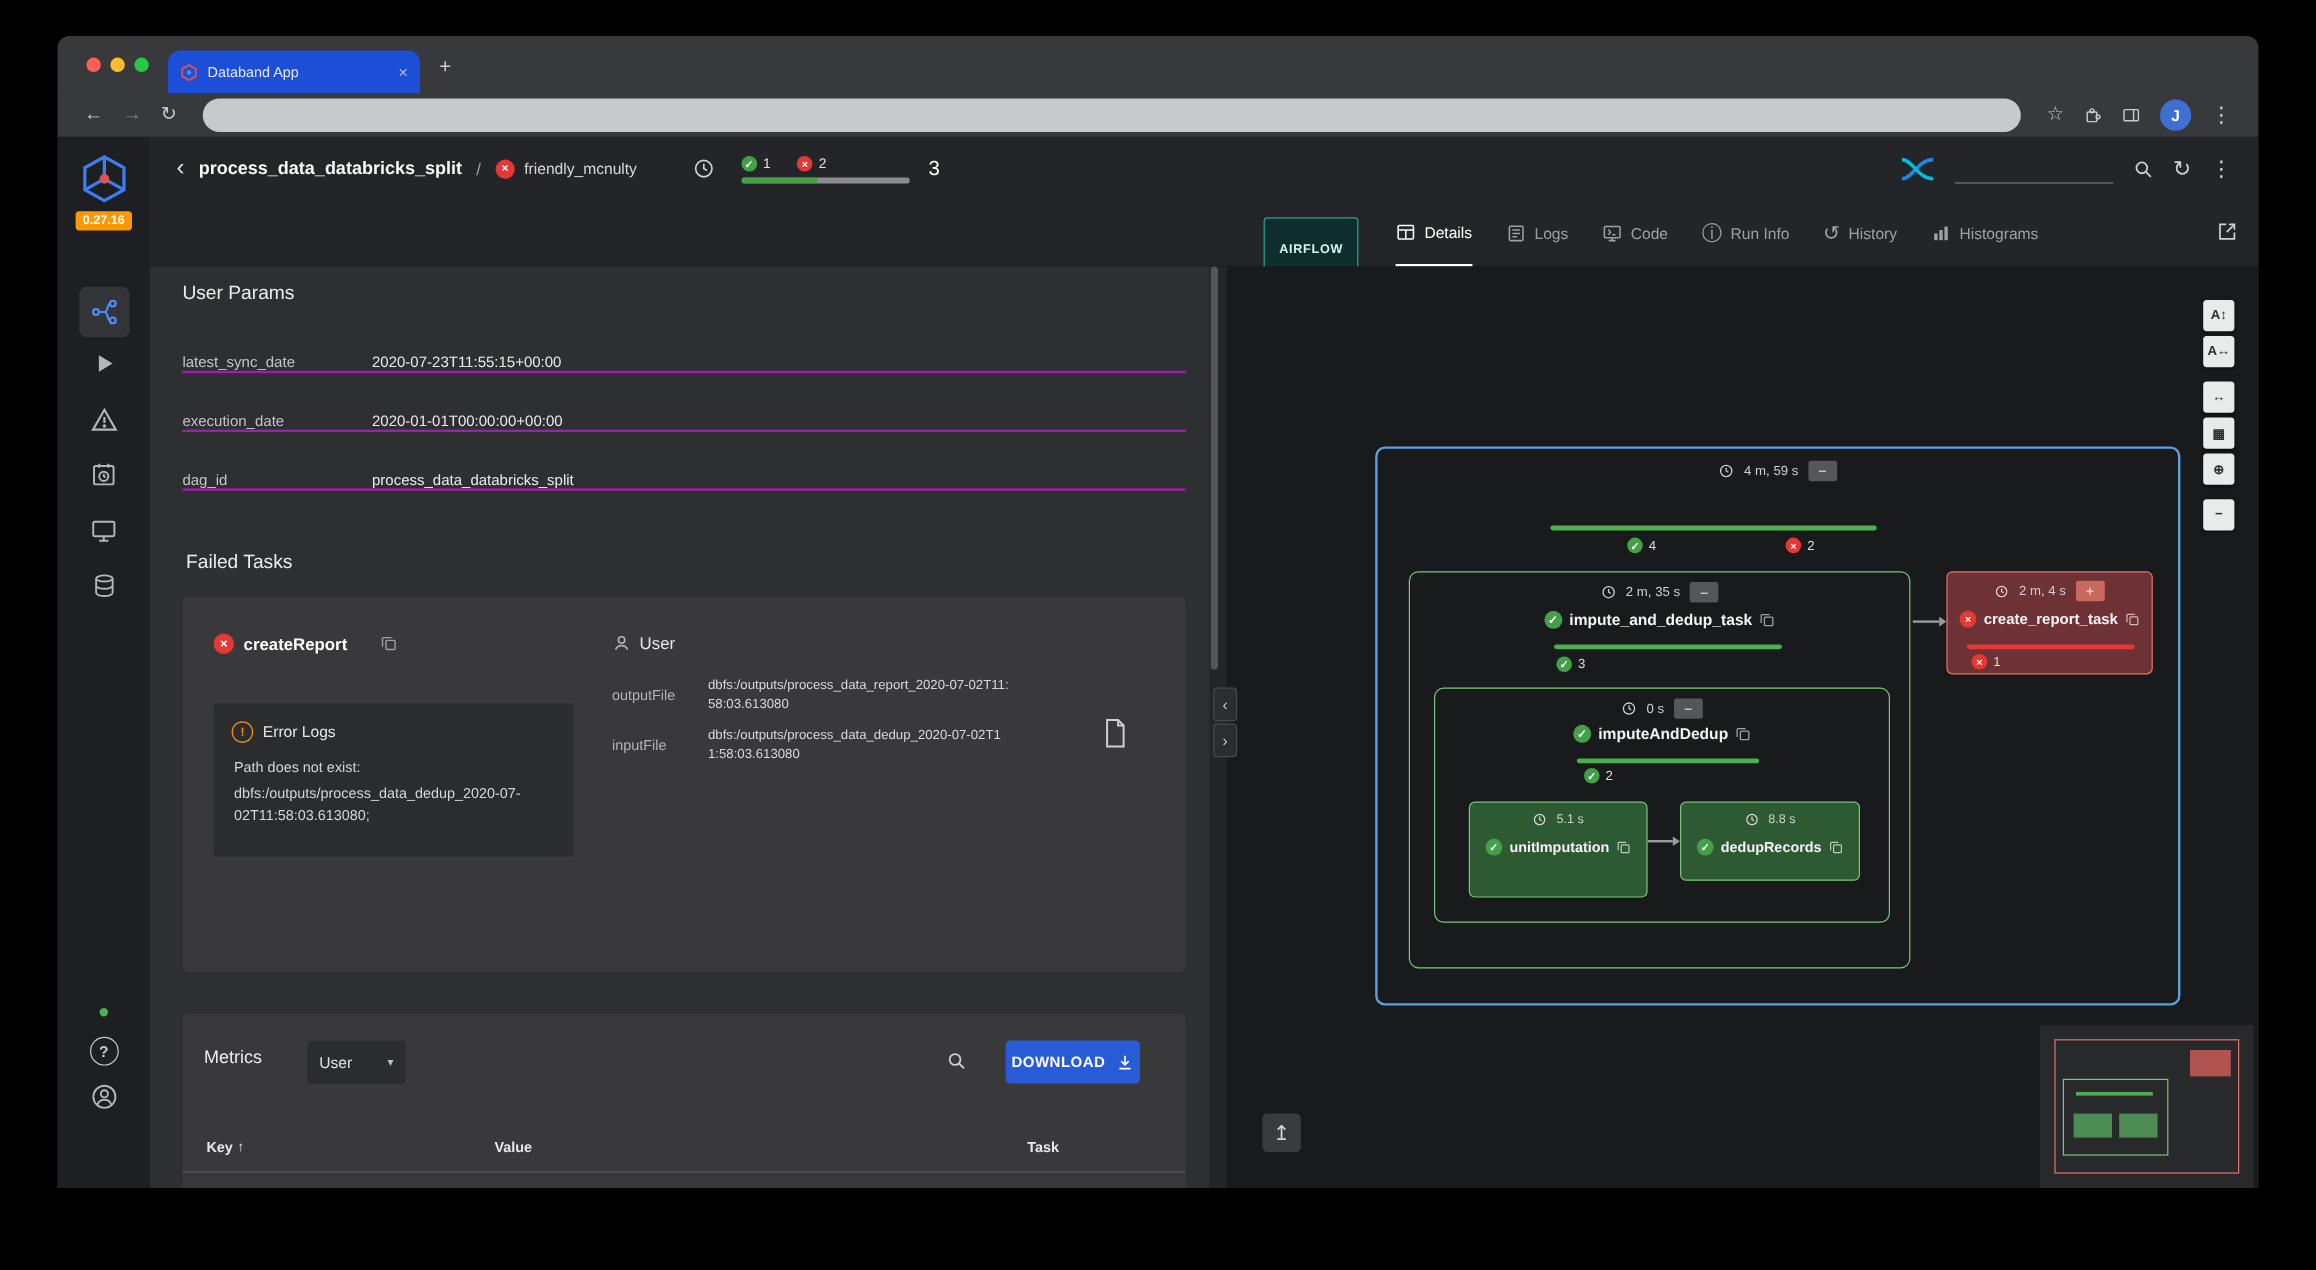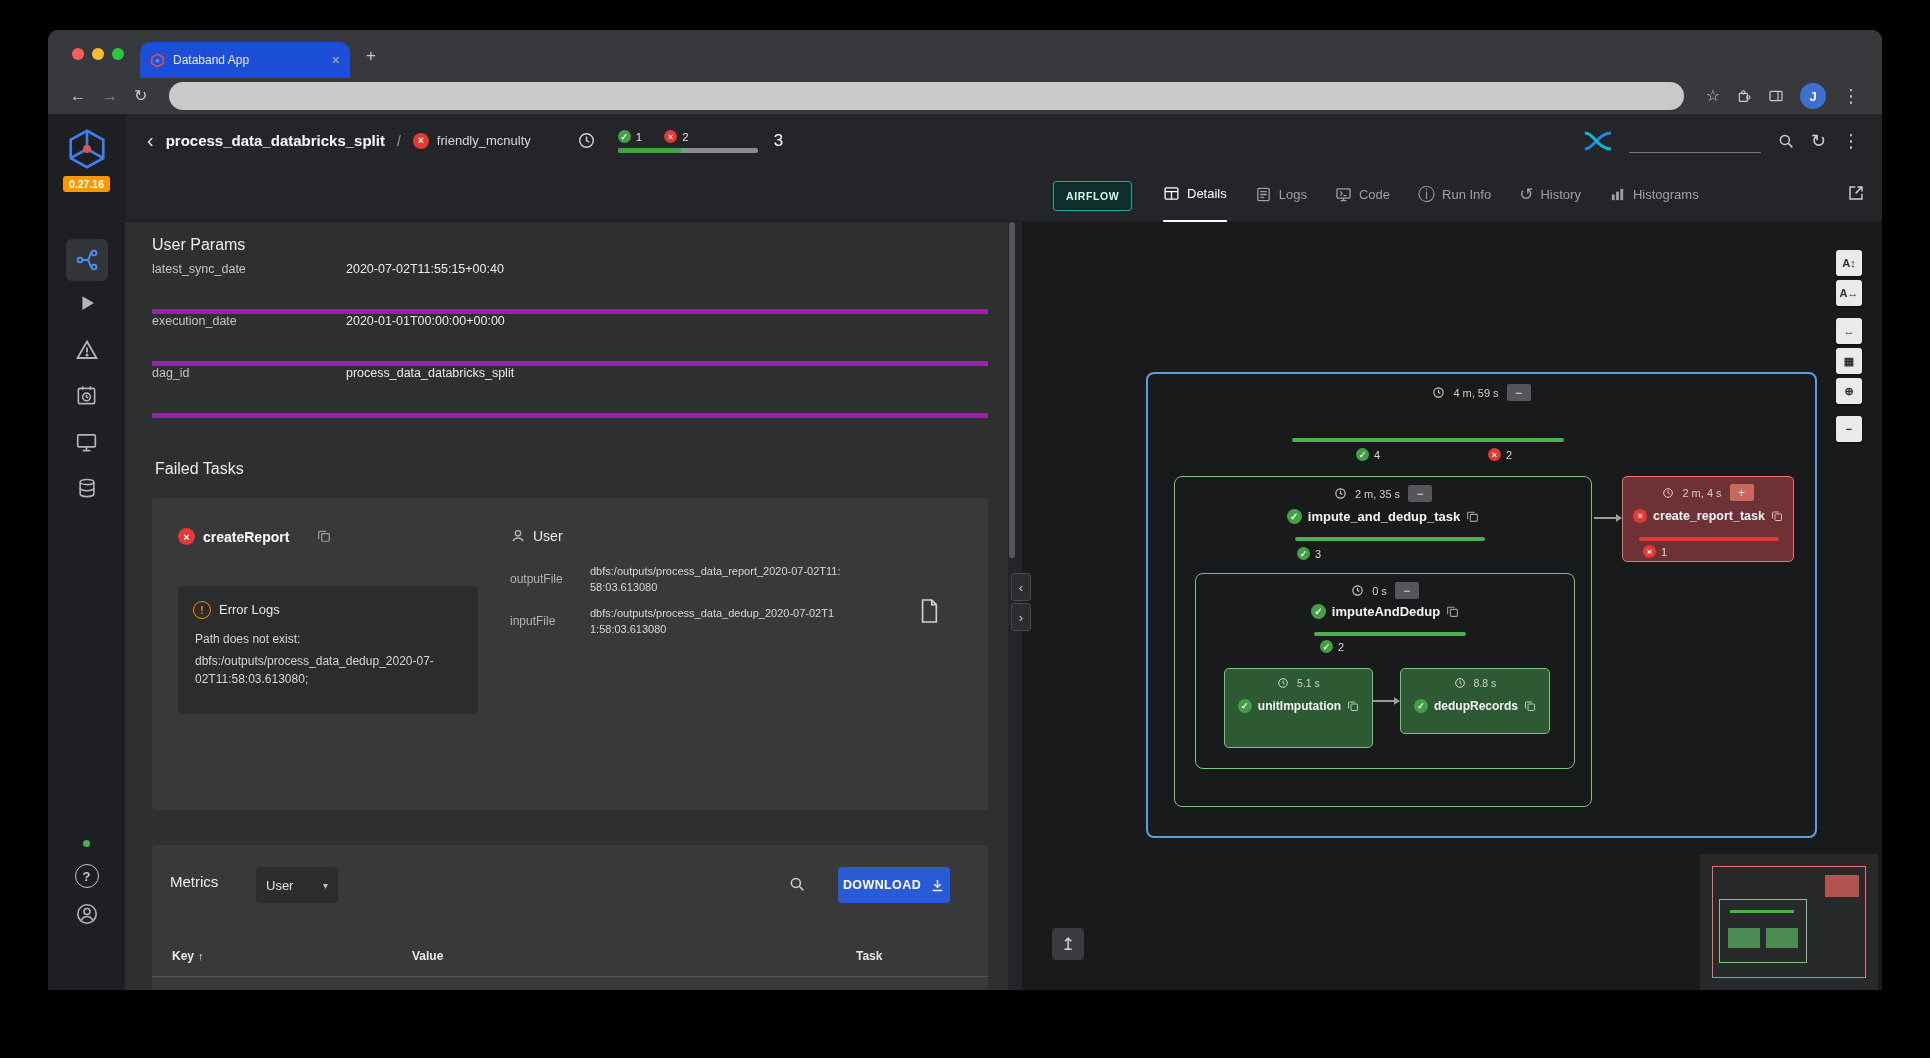--- a/index.html
+++ b/index.html
@@ -25,21 +25,21 @@
   .app{position:absolute;left:0;top:84px;width:1834px;height:876px;}
   .sidebar{position:absolute;left:0;top:0;width:77px;height:876px;background:#1e1f22;}
   .side-ic{position:absolute;left:0;width:77px;display:flex;justify-content:center;color:#b4b5b8;}
   .app-header{position:absolute;left:77px;top:0;width:1757px;height:53px;background:#242528;display:flex;align-items:center;color:#e6e6e8;}
   .tabs-row{position:absolute;left:77px;top:53px;width:1757px;height:55px;background:#242528;border-bottom:1px solid #1b1c1e;box-sizing:border-box;}
   .tab-item{display:flex;align-items:center;gap:7px;height:55px;box-sizing:border-box;color:#9fa0a3;font-size:13px;cursor:pointer;}
   .tab-item.active{color:#fff;border-bottom:2px solid #fff;}
 
   .left-panel{position:absolute;left:77px;top:108px;width:883px;height:768px;background:#2e2f31;overflow:hidden;}
   .sect-title{position:absolute;font-size:16px;color:#ececee;font-weight:500;}
-  .kv-row{display:flex;align-items:flex-start;height:47px;border-bottom:5px solid #a21caf;gap:36px;}
+  .kv-row{display:flex;align-items:flex-end;height:47px;border-bottom:2px solid #a21caf;}
   .kv-key{width:158px;font-size:12.5px;color:#c3c4c6;}
   .kv-val{font-size:12.5px;color:#ebebed;}
   .card{position:absolute;background:#39393c;border-radius:4px;}
   .mono-val{font-size:11px;color:#d8d8da;line-height:1.45;word-break:break-all;}
 
   .splitter{position:absolute;left:960px;top:108px;width:14px;height:768px;background:#242528;}
   .split-btn{position:absolute;left:3px;width:20px;height:28px;background:#2c2d30;border:1px solid #47484b;border-radius:3px;color:#c9c9cb;display:flex;align-items:center;justify-content:center;font-size:13px;box-sizing:border-box;z-index:5;}
 
   .graph-panel{position:absolute;left:974px;top:108px;width:860px;height:768px;background:#191a1c;}
   .gbox{position:absolute;box-sizing:border-box;}
@@ -216,21 +216,21 @@
                 <line x1="15" y1="15" x2="20.5" y2="20.5"></line>
               </svg>
           </span>
           <span style="color:#cfd0d2;font-size:18px;">↻</span>
           <span style="color:#cfd0d2;font-size:18px;">⋮</span>
         </div>
       </div>
 
       <div class="tabs-row">
         <span class="abs" style="left:928px;top:14px;">
-          <span style="display:inline-block;border:1px solid #26a69a;background:#0f2f2c;color:#d9f4ee;font-size:10.5px;font-weight:bold;letter-spacing:.6px;padding:8px 12px;border-radius:3px;">AIRFLOW</span>
+          <span style="display:inline-block;border:1px solid #26a69a;background:#0f2f2c;color:#d9f4ee;font-size:10.5px;font-weight:bold;letter-spacing:.6px;padding:20px 12px;border-radius:3px;">AIRFLOW</span>
         </span>
         <div class="abs row" style="left:1038px;top:0;gap:28px;">
           <div class="tab-item active">
             <svg width="17" height="17" viewBox="0 0 24 24" fill="none" stroke="currentColor" stroke-width="1.8">
                 <rect x="3" y="4" width="18" height="16" rx="1.5"></rect>
                 <line x1="3" y1="9.5" x2="21" y2="9.5"></line>
                 <line x1="12" y1="9.5" x2="12" y2="20"></line>
               </svg>
             <span>Details</span>
           </div>
@@ -277,21 +277,21 @@
               <line x1="20" y1="4" x2="11.5" y2="12.5"></line>
             </svg>
         </span>
       </div>
 
       <div class="left-panel">
         <div class="sect-title" style="left:27px;top:14px;">User Params</div>
         <div class="abs" style="left:27px;top:40px;width:836px;">
           <div class="kv-row">
             <span class="kv-key">latest_sync_date</span>
-            <span class="kv-val">2020-07-02T11:55:15+00:40</span>
+            <span class="kv-val">2020-07-23T11:55:15+00:00</span>
           </div>
           <div class="kv-row">
             <span class="kv-key">execution_date</span>
             <span class="kv-val">2020-01-01T00:00:00+00:00</span>
           </div>
           <div class="kv-row">
             <span class="kv-key">dag_id</span>
             <span class="kv-val">process_data_databricks_split</span>
           </div>
         </div>

